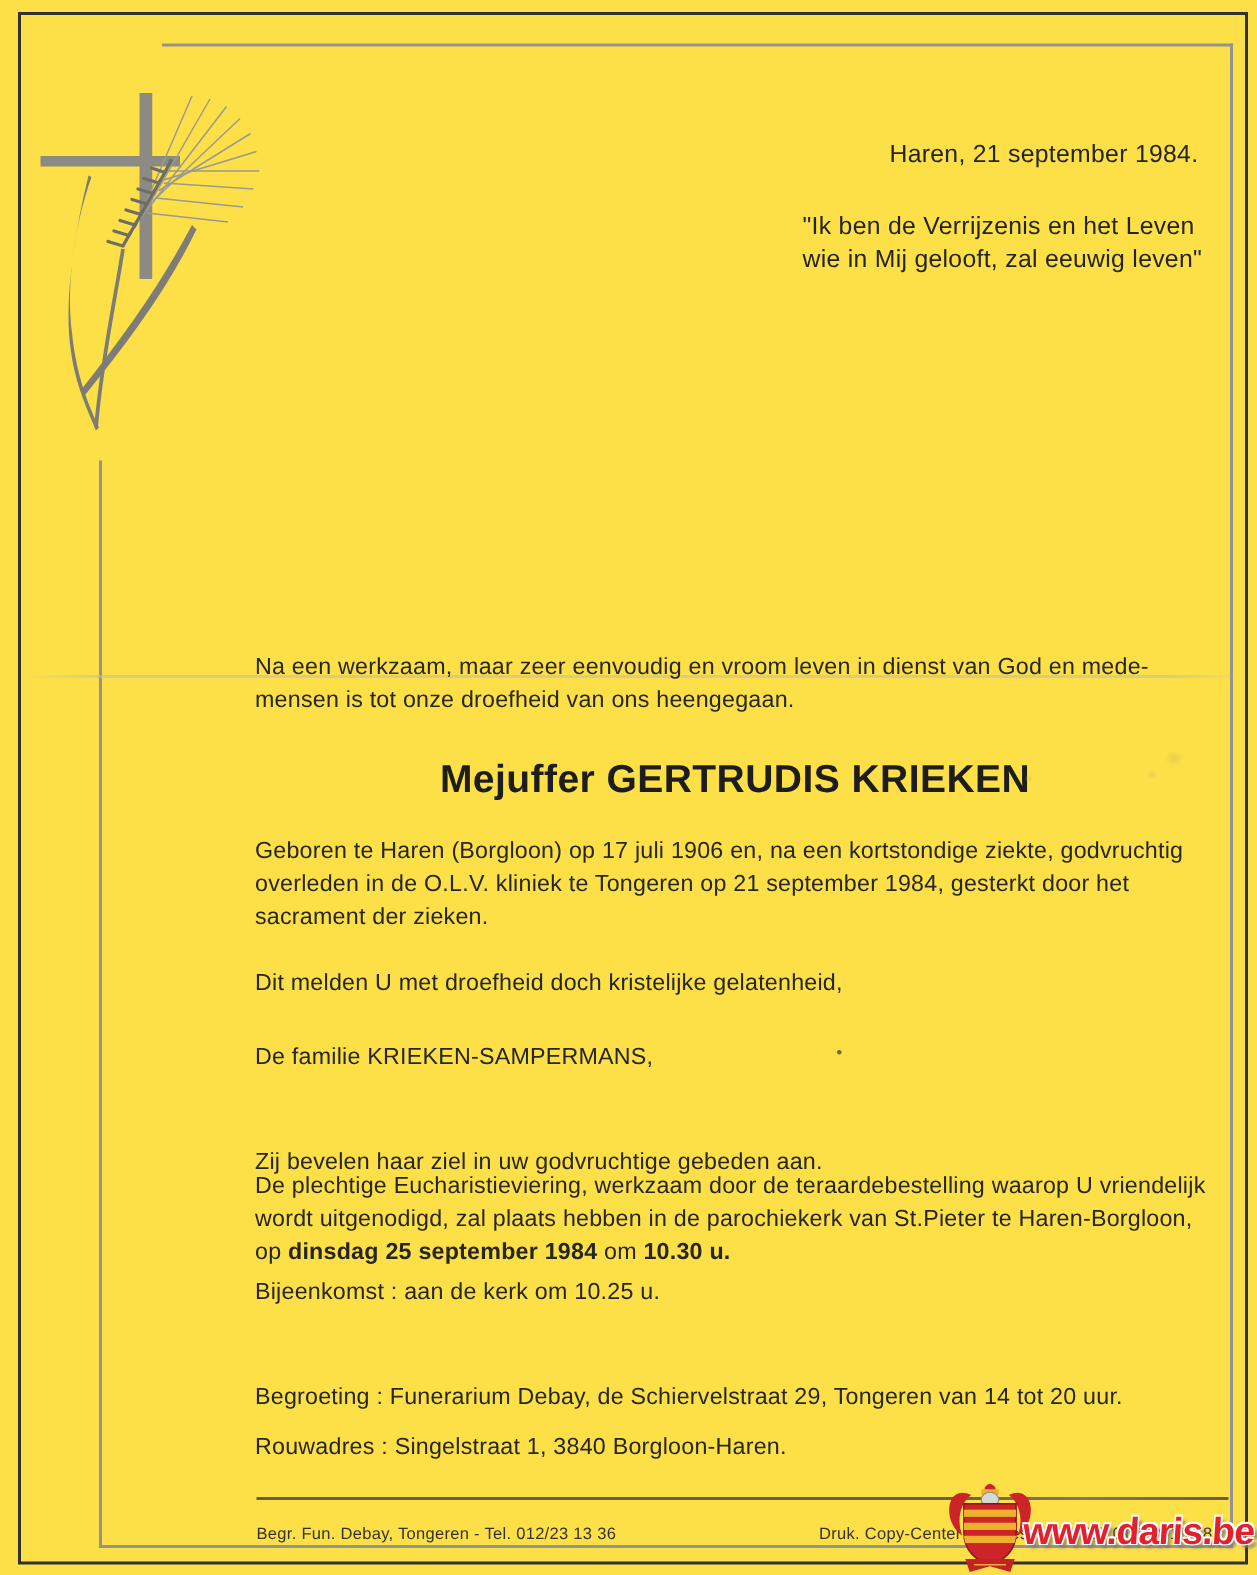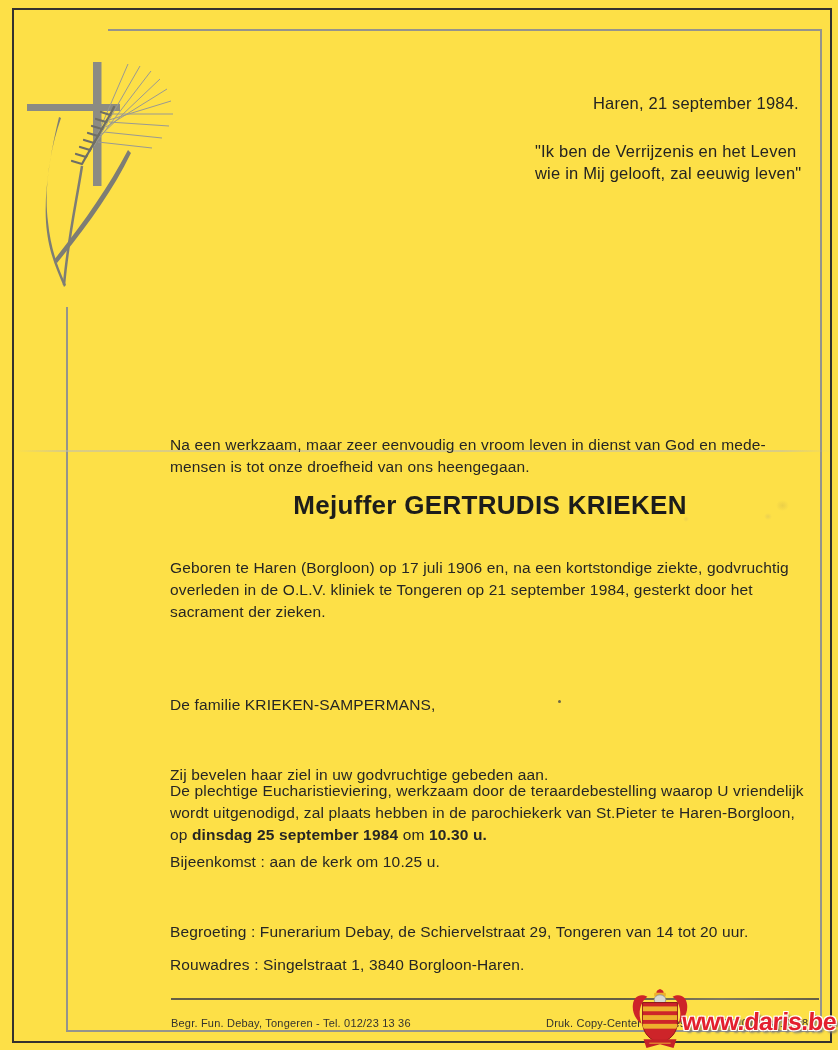--- a/index.html
+++ b/index.html
@@ -36,21 +36,21 @@
   .quote{
     position:absolute;left:535px;top:141px;
     font-size:16.5px;line-height:21.5px;letter-spacing:.2px;color:#242422;white-space:nowrap;
   }
   .p{position:absolute;left:170px;width:648px;font-size:15.5px;line-height:22px;letter-spacing:.15px;color:#262624;}
   .ln{white-space:nowrap;}
   .p1{top:434px;} .p2{top:557px;} .p3{top:645px;} .p4{top:694px;}
   .p5{top:764px;} .p6{top:780px;} .p7{top:851px;} .p8{top:884px;}
   .p9{top:921px;} .p10{top:954px;}
   .title{
-    position:absolute;left:170px;top:490px;width:640px;
+    position:absolute;left:170px;top:504px;width:640px;
     text-align:center;font-size:26px;font-weight:bold;letter-spacing:.3px;
     color:#1d1d1b;white-space:nowrap;
   }
   .b{font-weight:bold;}
   .footer-rule{
     position:absolute;left:171px;top:998px;width:648px;height:1.5px;
     background:linear-gradient(to right,#4a4844 70%, #6a6862 85%, #4a4844);
     opacity:.85;
   }
   .footer-text{position:absolute;top:1017px;font-size:11px;letter-spacing:.2px;color:#33322e;white-space:nowrap;}
@@ -128,20 +128,21 @@
   </div>
 
   <div class="title">Mejuffer GERTRUDIS KRIEKEN</div>
 
   <div class="p p2">
     <div class="ln">Geboren te Haren (Borgloon) op 17 juli 1906 en, na een kortstondige ziekte, godvruchtig</div>
     <div class="ln">overleden in de O.L.V. kliniek te Tongeren op 21 september 1984, gesterkt door het</div>
     <div class="ln">sacrament der zieken.</div>
   </div>
 
+  <div class="p p3">Dit melden U met droefheid doch kristelijke gelatenheid,</div>
   <div class="p p4">De familie KRIEKEN-SAMPERMANS,</div>
   <div class="p p5">Zij bevelen haar ziel in uw godvruchtige gebeden aan.</div>
 
   <div class="p p6">
     <div class="ln">De plechtige Eucharistieviering, werkzaam door de teraardebestelling waarop U vriendelijk</div>
     <div class="ln">wordt uitgenodigd, zal plaats hebben in de parochiekerk van St.Pieter te Haren-Borgloon,</div>
     <div class="ln">
       <span>op </span><span class="b">dinsdag 25 september 1984</span><span> om </span><span class="b">10.30 u.</span>
     </div>
   </div>

